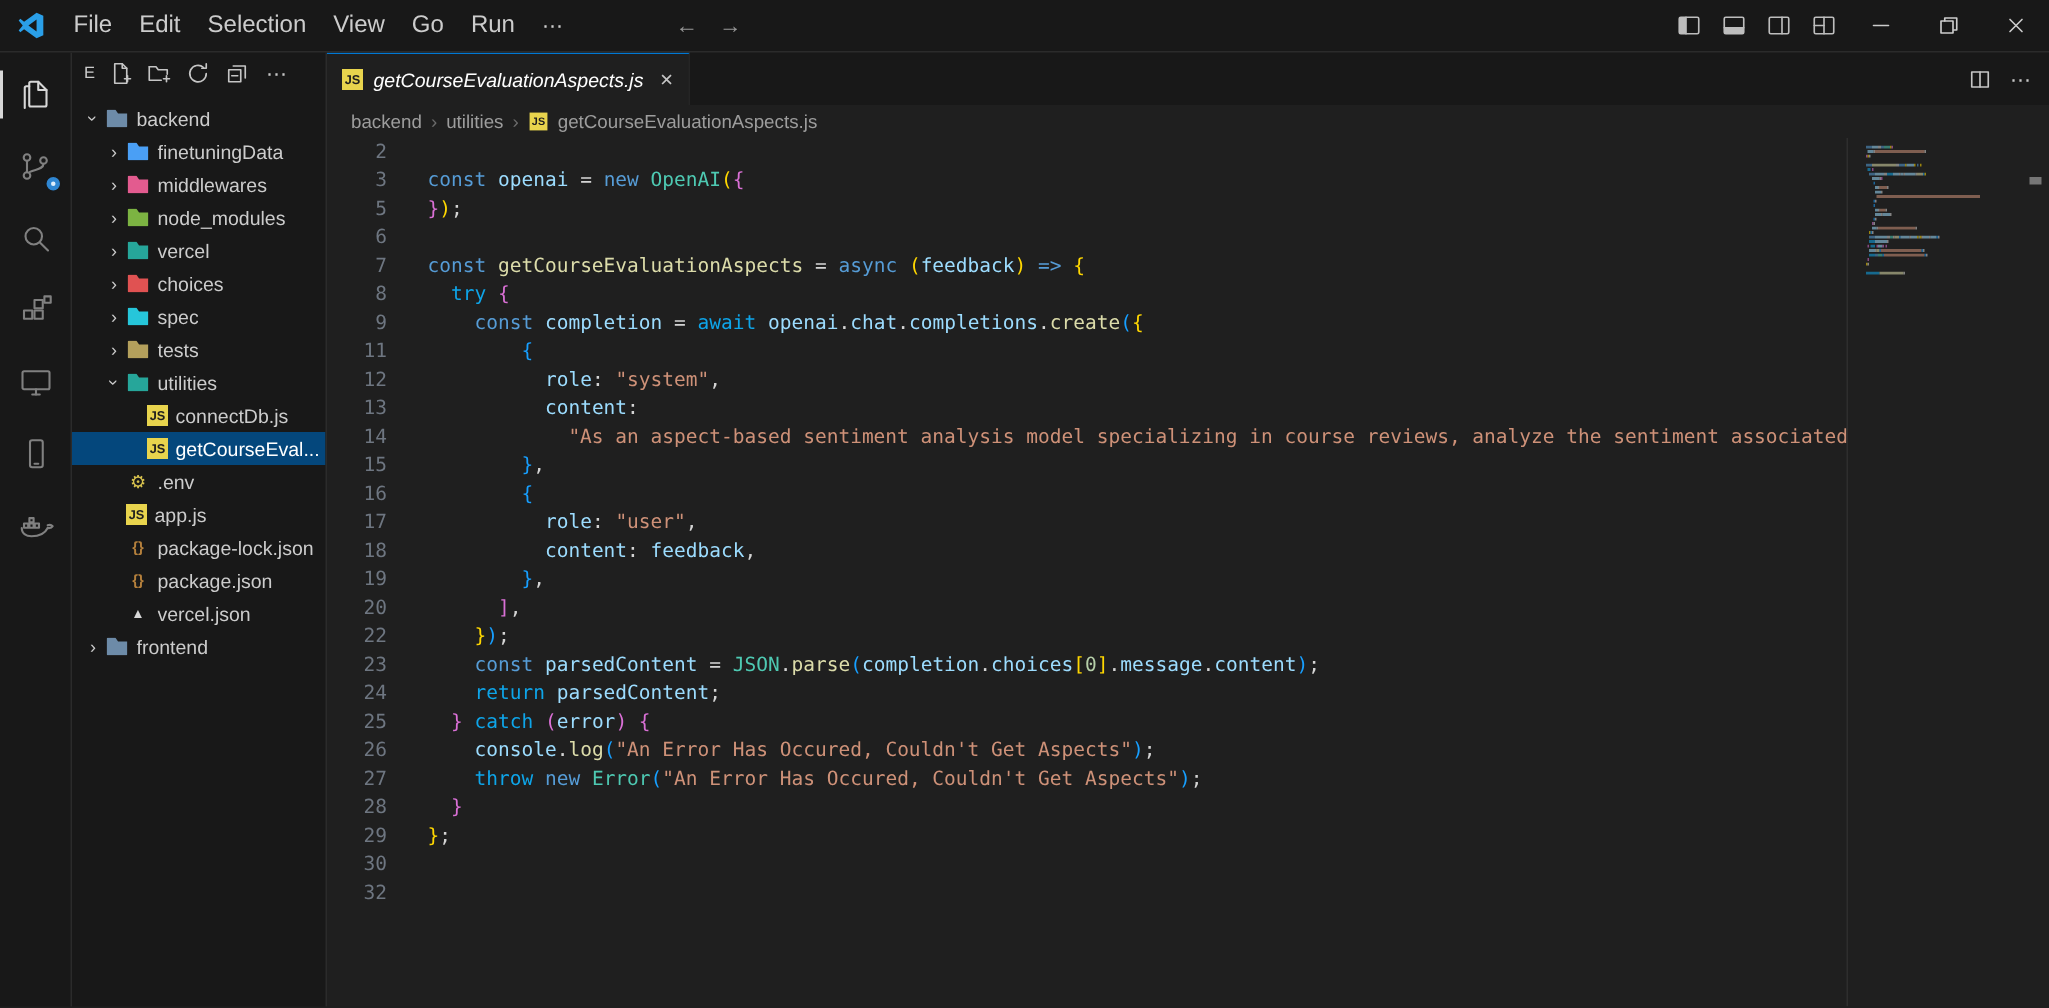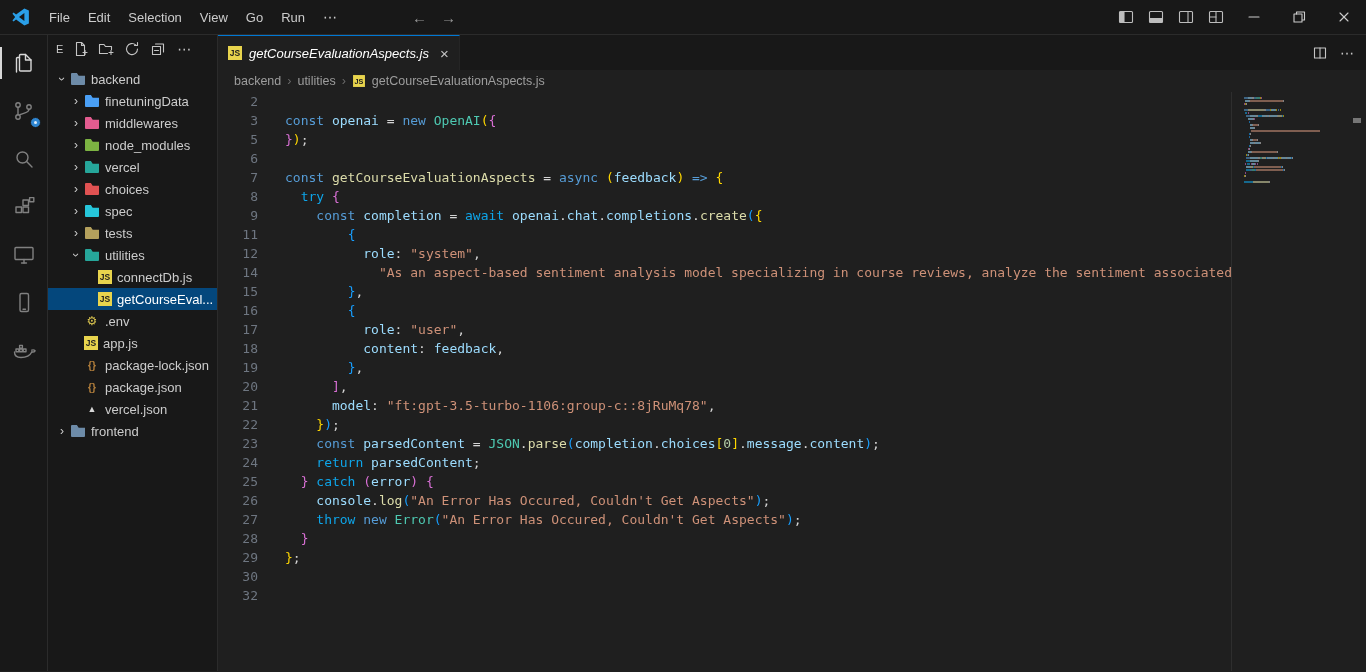--- a/index.html
+++ b/index.html
@@ -4,21 +4,21 @@
 <style>
   * { box-sizing: border-box; }
   html,body { margin:0; padding:0; width:1366px; height:672px; overflow:hidden;
     background:#1f1f1f; font-family:"Liberation Sans",sans-serif; color:#cccccc; }
 
   
   .titlebar { height:35px; background:#181818; border-bottom:1px solid #2b2b2b;
     display:flex; align-items:center; position:relative; }
   .logo { width:18px; height:18px; margin:0 10px 0 12px; flex:none; }
   .menus { display:flex; height:100%; align-items:center; }
-  .menu-item { padding:0 9px; font-size:13px; color:#cccccc; height:100%;
+  .menu-item { padding:0 9px; font-size:16px; color:#cccccc; height:100%;
     display:flex; align-items:center; cursor:default; }
   .menu-overflow { padding:0 9px; font-size:14px; color:#cccccc; }
   .nav-arrows { display:flex; gap:14px; margin-left:66px; color:#989898; font-size:15px; }
   .cmd-center { position:absolute; left:452px; top:5px; width:520px; height:24px;
     background:#2a2a2a; border:1px solid #454545; border-radius:6px;
     display:flex; align-items:center; justify-content:center; gap:6px;
     font-size:12.5px; color:#c3c3c3; cursor:pointer; }
   .tb-right { margin-left:auto; display:flex; align-items:center; height:100%; }
   .tb-icon { width:30px; height:100%; display:flex; align-items:center; justify-content:center;
     color:#bdbdbd; cursor:pointer; }
@@ -422,28 +422,28 @@
       <div class="code-scroll" id="code-lines">
           <div class="cline"><span class="ln">2</span><span class="ltext"></span></div>
           <div class="cline"><span class="ln">3</span><span class="ltext"><span class="tk-kw">const </span><span class="tk-var">openai</span><span class="tk-pln"> = </span><span class="tk-kw">new </span><span class="tk-cls">OpenAI</span><span class="tk-b1">(</span><span class="tk-b2">{</span></span></div>
           <div class="cline"><span class="ln">5</span><span class="ltext"><span class="tk-b2">}</span><span class="tk-b1">)</span><span class="tk-pln">;</span></span></div>
           <div class="cline"><span class="ln">6</span><span class="ltext"></span></div>
           <div class="cline"><span class="ln">7</span><span class="ltext"><span class="tk-kw">const </span><span class="tk-fn">getCourseEvaluationAspects</span><span class="tk-pln"> = </span><span class="tk-kw">async </span><span class="tk-b1">(</span><span class="tk-var">feedback</span><span class="tk-b1">)</span><span class="tk-pln"> </span><span class="tk-kw">=&gt;</span><span class="tk-pln"> </span><span class="tk-b1">{</span></span></div>
           <div class="cline"><span class="ln">8</span><span class="ltext"><span class="tk-pln">  </span><span class="tk-ctl">try</span><span class="tk-pln"> </span><span class="tk-b2">{</span></span></div>
           <div class="cline"><span class="ln">9</span><span class="ltext"><span class="tk-pln">    </span><span class="tk-kw">const </span><span class="tk-var">completion</span><span class="tk-pln"> = </span><span class="tk-ctl">await </span><span class="tk-var">openai</span><span class="tk-pln">.</span><span class="tk-var">chat</span><span class="tk-pln">.</span><span class="tk-var">completions</span><span class="tk-pln">.</span><span class="tk-fn">create</span><span class="tk-b3">(</span><span class="tk-b1">{</span></span></div>
           <div class="cline"><span class="ln">11</span><span class="ltext"><span class="tk-pln">        </span><span class="tk-b3">{</span></span></div>
           <div class="cline"><span class="ln">12</span><span class="ltext"><span class="tk-pln">          </span><span class="tk-var">role</span><span class="tk-pln">: </span><span class="tk-str">"system"</span><span class="tk-pln">,</span></span></div>
+          <div class="cline"><span class="ln">13</span><span class="ltext"><span class="tk-pln">          </span><span class="tk-var">content</span><span class="tk-pln">:</span></span></div>
           <div class="cline"><span class="ln">14</span><span class="ltext"><span class="tk-pln">            </span><span class="tk-str">"As an aspect-based sentiment analysis model specializing in course reviews, analyze the sentiment associated w</span></span></div>
           <div class="cline"><span class="ln">15</span><span class="ltext"><span class="tk-pln">        </span><span class="tk-b3">}</span><span class="tk-pln">,</span></span></div>
           <div class="cline"><span class="ln">16</span><span class="ltext"><span class="tk-pln">        </span><span class="tk-b3">{</span></span></div>
           <div class="cline"><span class="ln">17</span><span class="ltext"><span class="tk-pln">          </span><span class="tk-var">role</span><span class="tk-pln">: </span><span class="tk-str">"user"</span><span class="tk-pln">,</span></span></div>
           <div class="cline"><span class="ln">18</span><span class="ltext"><span class="tk-pln">          </span><span class="tk-var">content</span><span class="tk-pln">: </span><span class="tk-var">feedback</span><span class="tk-pln">,</span></span></div>
           <div class="cline"><span class="ln">19</span><span class="ltext"><span class="tk-pln">        </span><span class="tk-b3">}</span><span class="tk-pln">,</span></span></div>
           <div class="cline"><span class="ln">20</span><span class="ltext"><span class="tk-pln">      </span><span class="tk-b2">]</span><span class="tk-pln">,</span></span></div>
-          <div class="cline"><span class="ln">21</span><span class="ltext"><span class="tk-pln">      </span><span class="tk-var">model</span><span class="tk-pln">: </span><span class="tk-str">"ft:gpt-3.5-turbo-1106:group-c::8jRuMq78"</span><span class="tk-pln">,</span></span></div>
           <div class="cline"><span class="ln">22</span><span class="ltext"><span class="tk-pln">    </span><span class="tk-b1">}</span><span class="tk-b3">)</span><span class="tk-pln">;</span></span></div>
           <div class="cline"><span class="ln">23</span><span class="ltext"><span class="tk-pln">    </span><span class="tk-kw">const </span><span class="tk-var">parsedContent</span><span class="tk-pln"> = </span><span class="tk-cls">JSON</span><span class="tk-pln">.</span><span class="tk-fn">parse</span><span class="tk-b3">(</span><span class="tk-var">completion</span><span class="tk-pln">.</span><span class="tk-var">choices</span><span class="tk-b1">[</span><span class="tk-num">0</span><span class="tk-b1">]</span><span class="tk-pln">.</span><span class="tk-var">message</span><span class="tk-pln">.</span><span class="tk-var">content</span><span class="tk-b3">)</span><span class="tk-pln">;</span></span></div>
           <div class="cline"><span class="ln">24</span><span class="ltext"><span class="tk-pln">    </span><span class="tk-ctl">return </span><span class="tk-var">parsedContent</span><span class="tk-pln">;</span></span></div>
           <div class="cline"><span class="ln">25</span><span class="ltext"><span class="tk-pln">  </span><span class="tk-b2">}</span><span class="tk-pln"> </span><span class="tk-ctl">catch</span><span class="tk-pln"> </span><span class="tk-b2">(</span><span class="tk-var">error</span><span class="tk-b2">)</span><span class="tk-pln"> </span><span class="tk-b2">{</span></span></div>
           <div class="cline"><span class="ln">26</span><span class="ltext"><span class="tk-pln">    </span><span class="tk-var">console</span><span class="tk-pln">.</span><span class="tk-fn">log</span><span class="tk-b3">(</span><span class="tk-str">"An Error Has Occured, Couldn't Get Aspects"</span><span class="tk-b3">)</span><span class="tk-pln">;</span></span></div>
           <div class="cline"><span class="ln">27</span><span class="ltext"><span class="tk-pln">    </span><span class="tk-ctl">throw </span><span class="tk-kw">new </span><span class="tk-cls">Error</span><span class="tk-b3">(</span><span class="tk-str">"An Error Has Occured, Couldn't Get Aspects"</span><span class="tk-b3">)</span><span class="tk-pln">;</span></span></div>
           <div class="cline"><span class="ln">28</span><span class="ltext"><span class="tk-pln">  </span><span class="tk-b2">}</span></span></div>
           <div class="cline"><span class="ln">29</span><span class="ltext"><span class="tk-b1">}</span><span class="tk-pln">;</span></span></div>
           <div class="cline"><span class="ln">30</span><span class="ltext"></span></div>
           <div class="cline"><span class="ln">32</span><span class="ltext"></span></div>

